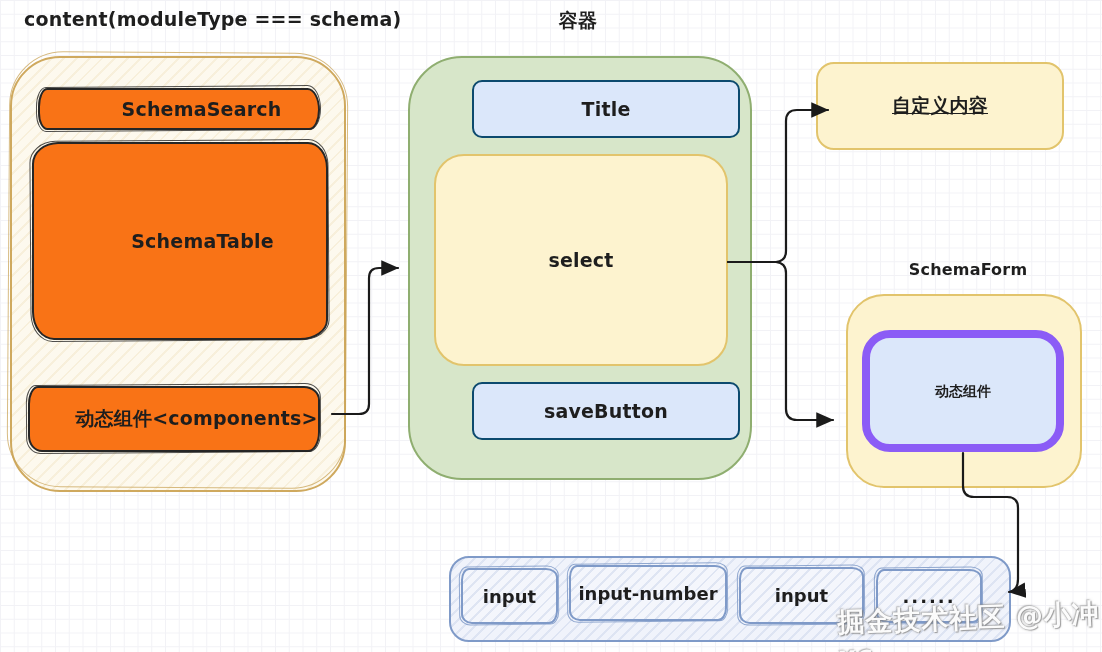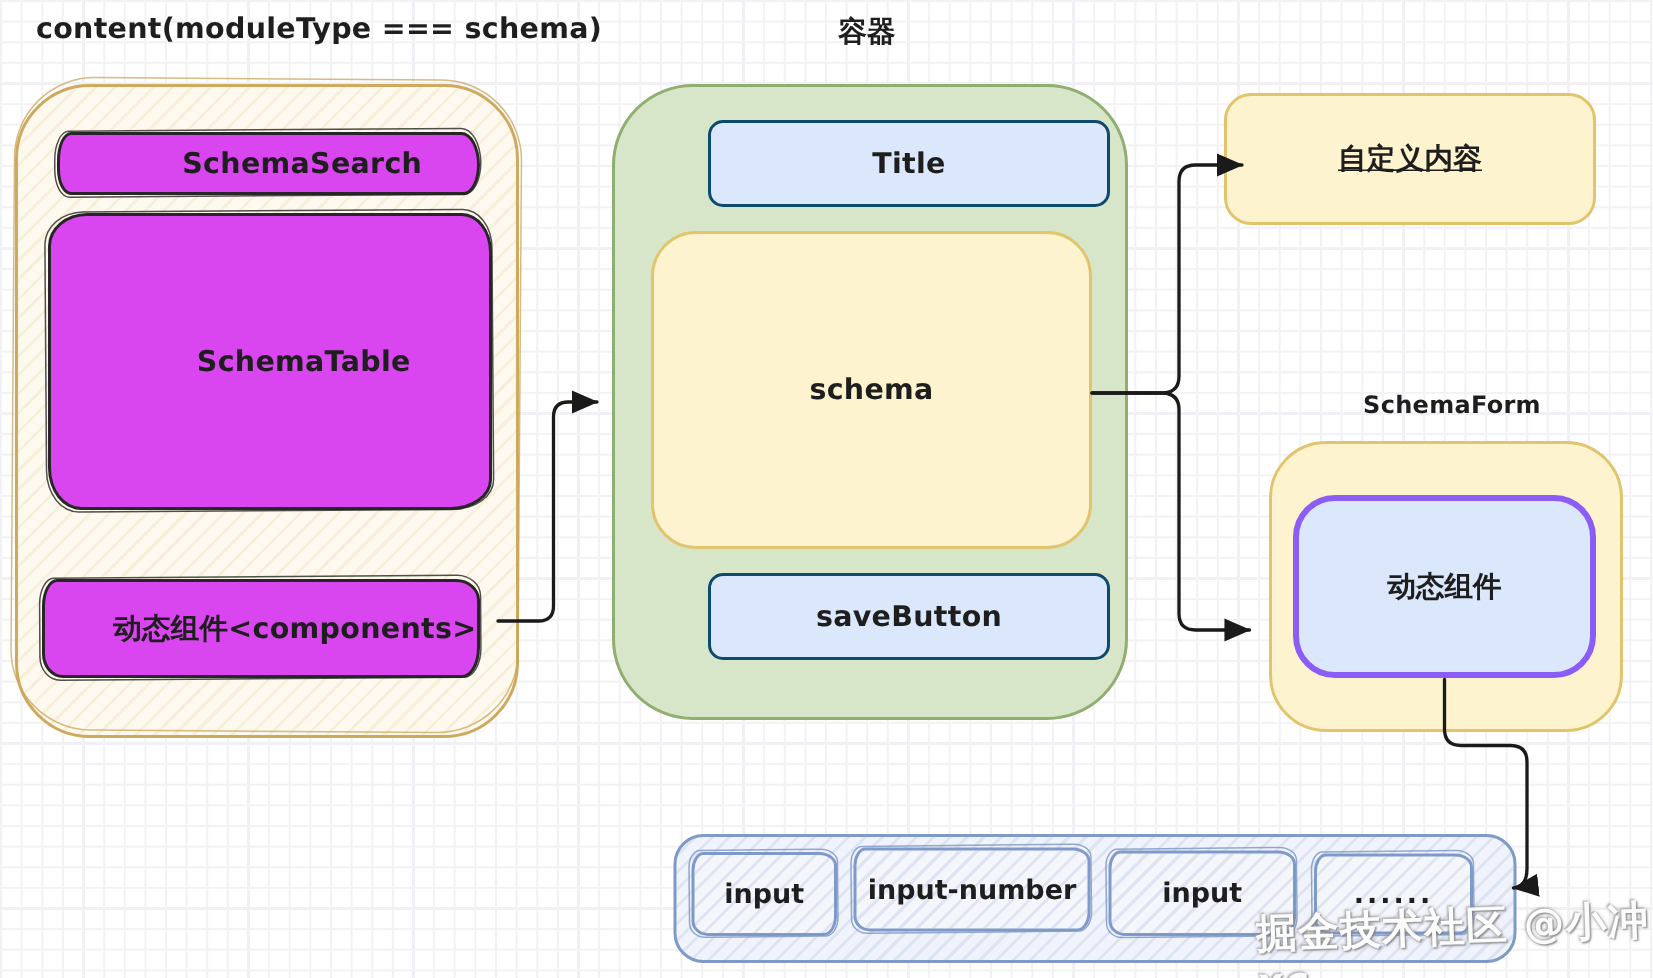--- a/index.html
+++ b/index.html
@@ -26,21 +26,21 @@
     border:2px solid #cfa95e;
     background:
       repeating-linear-gradient(135deg, rgba(212,175,90,.13) 0 2px, transparent 2px 9px),
       #fdf9ee;
   }
   .tan-group::before{content:"";position:absolute;inset:-6px -3px 2px -4px;
     border:1.6px solid rgba(201,164,88,.75);border-radius:54px;
     transform:rotate(.4deg);pointer-events:none;}
 
   
-  .sketch{background:#d946ef;border:2.3px solid #262626;padding-left:45px;}
+  .sketch{background:#f97316;border:2.3px solid #262626;padding-left:45px;}
   .sketch::before{content:"";position:absolute;inset:-4px -3px -3px -4px;
     border:1.5px solid rgba(35,35,35,.8);border-radius:inherit;
     transform:rotate(-.4deg);pointer-events:none;}
 
   .schema-search{left:38px;top:88px;width:282px;height:42px;
     border-radius:12px 16px 14px 12px / 24px 28px 26px 22px;}
   .schema-table{left:32px;top:142px;width:296px;height:198px;
     border-radius:26px 20px 28px 22px / 22px 26px 20px 28px;}
   .dyn-components{left:28px;top:386px;width:292px;height:66px;
     border-radius:10px 16px 12px 14px / 18px 14px 20px 16px;text-align:right;}
@@ -53,22 +53,22 @@
   .content-box{left:434px;top:154px;width:294px;height:212px;
     background:#fdf3cf;border:2px solid #e2c46c;border-radius:30px;}
   .save-box{left:444px;top:382px;width:268px;height:58px;}
 
   
   .custom-content{left:816px;top:62px;width:248px;height:88px;
     background:#fdf3cf;border:2px solid #e2c46c;border-radius:18px;text-decoration:underline;}
   .schemaform-group{left:846px;top:294px;width:236px;height:194px;
     background:#fdf3cf;border:2px solid #e2c46c;border-radius:38px;}
   .dyncomp-box{left:862px;top:330px;width:202px;height:122px;
-    background:#dbe7fa;border:4px solid #8b5cf6;border-radius:28px;
-    flex-direction:column;line-height:1.5;font-size:19px;font-weight:600;}
+    background:#dbe7fa;border:8px solid #8b5cf6;border-radius:28px;
+    flex-direction:column;line-height:1.5;font-size:14px;font-weight:600;}
 
   
   .bar{left:449px;top:556px;width:562px;height:86px;border-radius:20px;
     border:2.4px solid #7f9ac8;
     background:
       repeating-linear-gradient(135deg, rgba(125,150,200,.16) 0 2px, transparent 2px 8px),
       #f0f3fb;}
   .bar-item{border:2px solid #7f9ac8;
     background:
       repeating-linear-gradient(135deg, rgba(125,150,200,.18) 0 2px, transparent 2px 8px),
@@ -108,21 +108,21 @@
 </div>
 <div class="box sketch dyn-components">
   <span class="box-text">动态组件&lt;components&gt;</span>
 </div>
 
 <div class="box green-group"></div>
 <div class="box blue-box title-box">
   <span class="box-text">Title</span>
 </div>
 <div class="box content-box">
-  <span class="box-text">schema</span>
+  <span class="box-text">select</span>
 </div>
 <div class="box blue-box save-box">
   <span class="box-text">saveButton</span>
 </div>
 
 <div class="box custom-content">
   <span class="box-text">自定义内容</span>
 </div>
 <div class="box schemaform-group"></div>
 <div class="box dyncomp-box">

